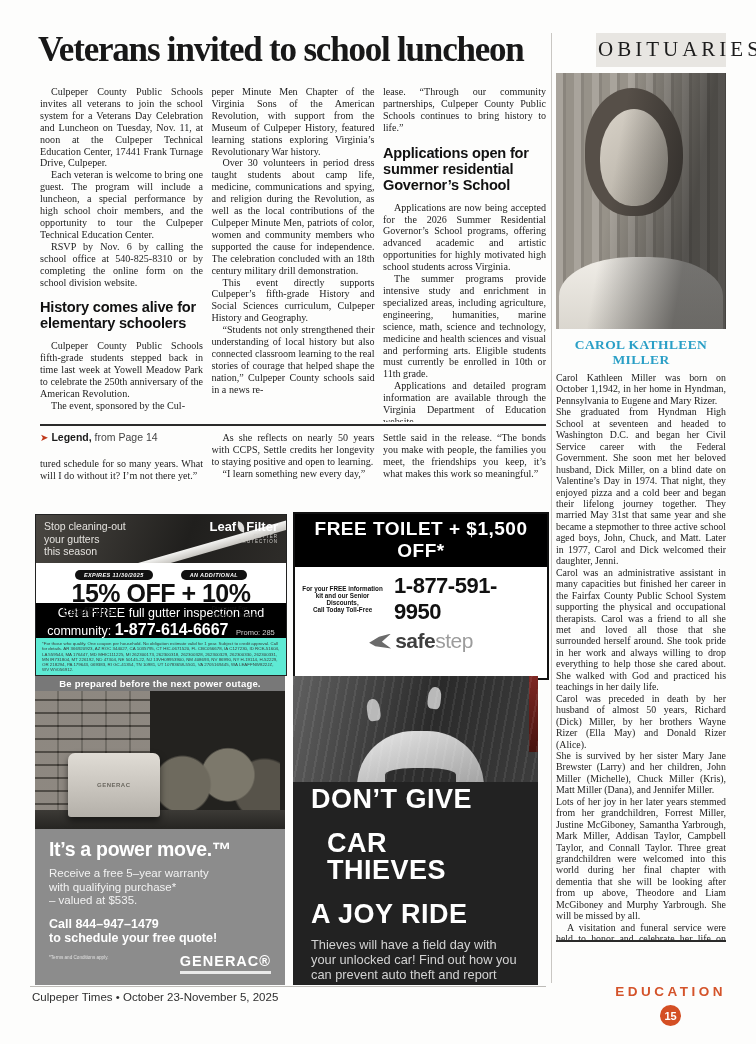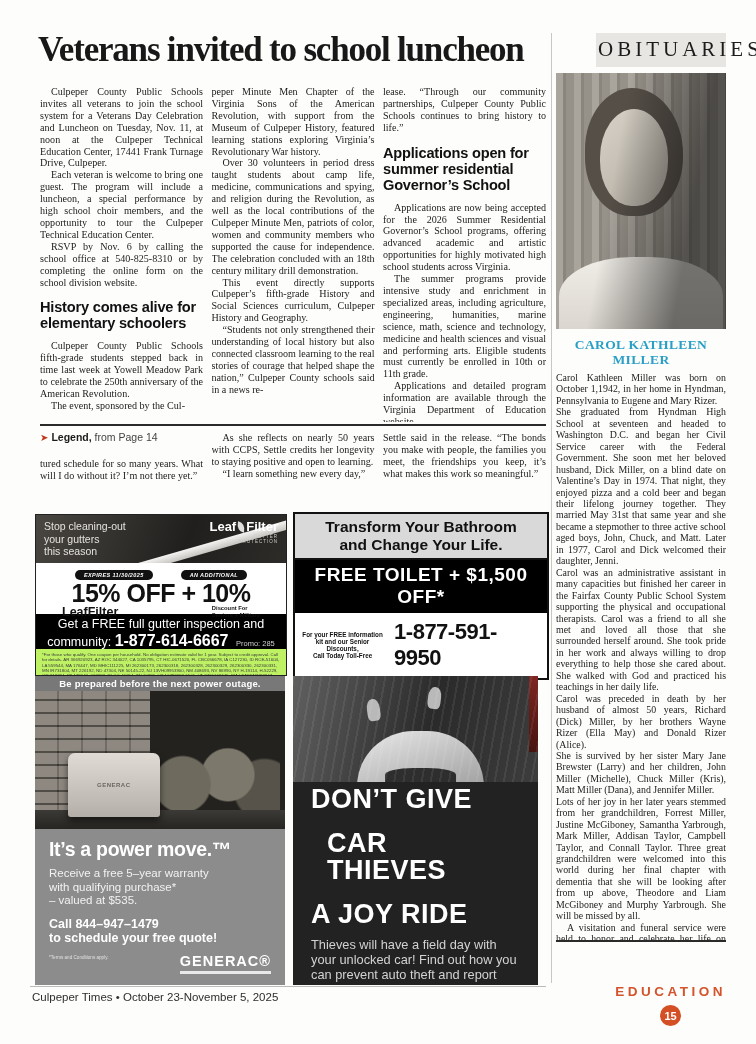--- a/index.html
+++ b/index.html
@@ -56,30 +56,30 @@
   
   .foot-rule{position:absolute;left:30px;top:986px;width:516px;height:1px;background:#bdbbb7;}
   .footer-left{position:absolute;left:32px;top:991px;font-family:"Liberation Sans",sans-serif;
                font-size:11.5px;color:#2e2e2e;}
 
   
   .ad{position:absolute;overflow:hidden;font-family:"Liberation Sans",sans-serif;}
   .fineprint{font-size:4.4px;line-height:5.3px;color:#3a3a3a;text-align:left;}
 
   
-  .leaf{left:35px;top:514px;width:250px;height:160px;border:1px solid #222;background:#bef264;}
+  .leaf{left:35px;top:514px;width:250px;height:160px;border:1px solid #222;background:#5eead4;}
   .leaf-photo{position:relative;height:48px;background:linear-gradient(110deg,#4a4742,#201f1d 60%,#2e2c29);overflow:hidden;}
   .leaf-photo .gutterbar{position:absolute;right:-8%;top:58%;width:78%;height:9px;
                          background:linear-gradient(#f4f4f2,#c6c4bf);transform:rotate(-16deg);}
   .leaf-head{position:absolute;left:8px;top:5px;color:#e4e2de;font-size:10.5px;line-height:12.5px;white-space:pre-line;}
   .leaf-logo{position:absolute;right:8px;top:4px;color:#fff;font-weight:700;font-size:13px;text-align:right;}
   .leaf-logo .leafshape{display:inline-block;width:8px;height:10px;background:#dfdedb;
                         border-radius:0 90% 0 90%;margin:0 1px -1px 1px;transform:rotate(12deg);}
   .leaf-logo .sub{font-size:4.5px;font-weight:400;letter-spacing:1px;color:#cfcdc9;white-space:pre-line;line-height:5px;}
-  .leaf-coupon{position:relative;height:51px;background:#fff;text-align:center;}
+  .leaf-coupon{position:relative;height:40px;background:#fff;text-align:center;}
   .pill{display:inline-block;background:#111;color:#fff;font-weight:700;font-style:italic;
         font-size:5.5px;letter-spacing:.4px;border-radius:7px;padding:2px 9px;margin:4px 14px 0 14px;}
   .leaf-offer{font-size:25px;font-weight:800;letter-spacing:-0.5px;color:#111;line-height:24px;}
   .leaf-row{display:flex;justify-content:space-between;padding:0 26px;align-items:flex-start;}
   .leaf-brand{font-size:12.5px;font-weight:800;color:#111;}
   .leaf-disc{font-size:5.8px;font-weight:700;color:#111;text-align:left;white-space:pre-line;line-height:6.6px;}
   .leaf-cta{height:31px;background:#000;color:#fff;text-align:center;padding-top:4px;}
   .leaf-cta .l1{font-size:12.5px;line-height:13.5px;}
   .leaf-cta .l2{font-size:12.5px;}
   .leaf-cta .phone{font-size:16px;font-weight:800;}
@@ -253,22 +253,20 @@
       <div class="l2">
         <span>community:</span>
         <span class="phone">1-877-614-6667</span>
         <span class="promo">Promo: 285</span>
       </div>
     </div>
     <div class="fineprint">*For those who qualify. One coupon per household. No obligation estimate valid for 1 year. Subject to credit approval. Call for details. AR 366920923, AZ ROC 344027, CA 1035795, CT HIC.0671520, FL CBC056678, IA C127230, ID RCE-51604, LA 559544, MA 176447, MD MHIC111225, MI 262300173, 262300318, 262300328, 262300329, 262300330, 262300331, MN IR731804, MT 226192, ND 47304, NE 50145-22, NJ 13VH09953900, NM 408693, NV 86990, NY H-19114, H-52229, OR 218294, PA 179643, 069383, RI GC-41354, TN 10981, UT 10783658-5501, VA 2705169445, WA LEAFFNW822JZ, WV WV056912.</div>
   </div>
 
   <div class="ad safestep">
-    <div class="ss-head">Transform Your Bathroom
-and Change Your Life.</div>
     <div class="ss-bar">FREE TOILET + $1,500 OFF*</div>
     <div class="ss-mid">
       <div class="ss-info">For your FREE information
 kit and our Senior Discounts,
 Call Today Toll-Free</div>
       <div class="ss-phone">1-877-591-9950</div>
     </div>
     <div class="ss-logo">
       <span class="ss-swoosh"></span>
       <span><span class="ss-safe">safe</span><span class="ss-step">step</span></span>

